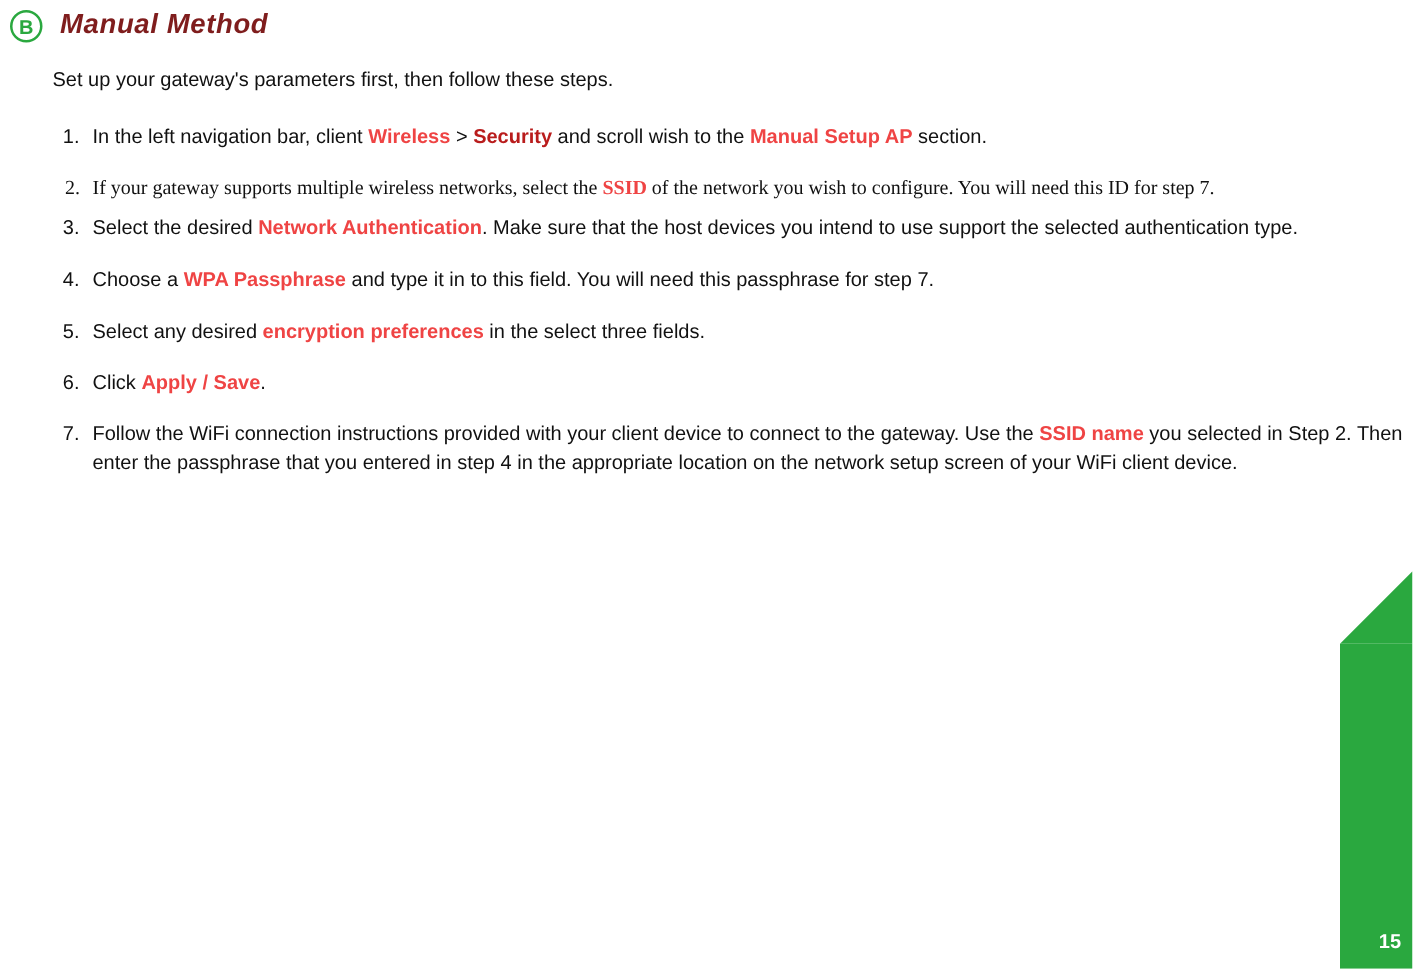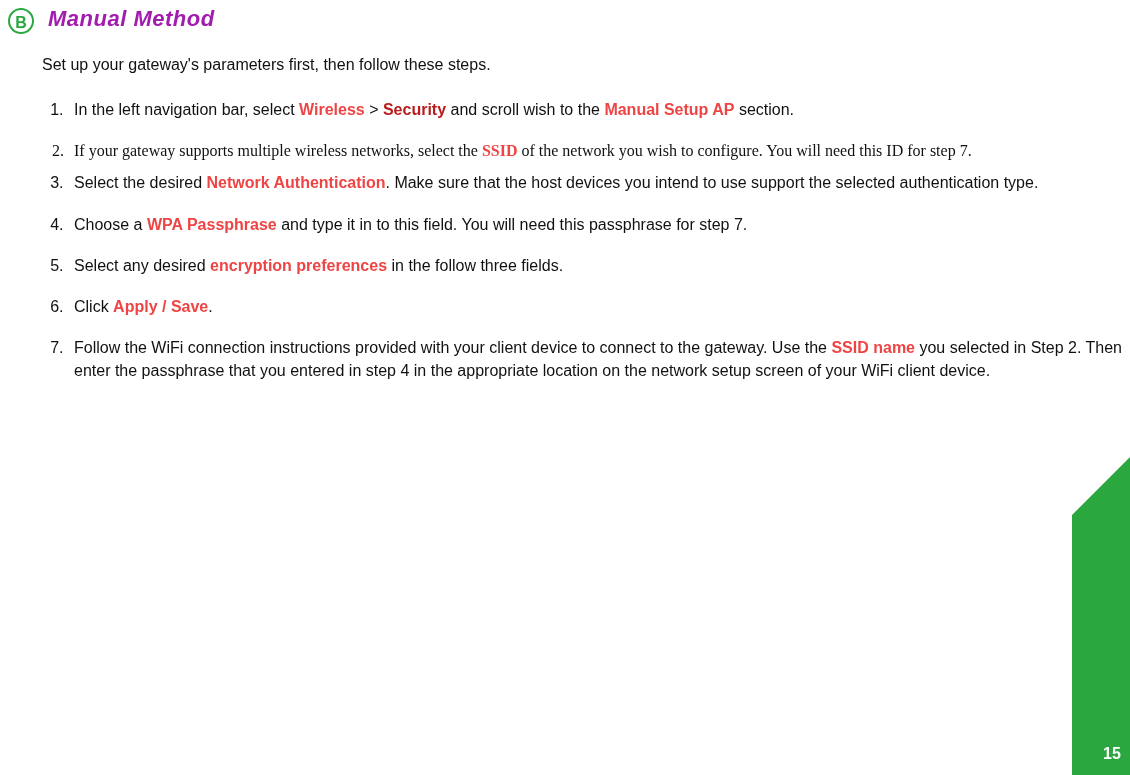--- a/index.html
+++ b/index.html
@@ -26,21 +26,21 @@
     font-size: 16px;
     line-height: 26px;
     text-align: center;
     font-style: normal;
     box-sizing: border-box;
   }
   .section-title {
     position: absolute;
     left: 48px;
     top: 6px;
-    color: #a21caf;
+    color: #7f1d1d;
     font-weight: 700;
     font-style: italic;
     font-size: 22px;
     letter-spacing: 0.5px;
   }
   .intro {
     position: absolute;
     left: 6px;
     top: 56px;
     font-size: 16px;
@@ -99,33 +99,33 @@
 </style>
 </head>
 <body>
 
 <div class="badge">B</div>
 <div class="section-title">Manual Method</div>
 <div class="intro">Set up your gateway's parameters first, then follow these steps.</div>
 
 <ol class="steps">
   <li>
-    <span>In the left navigation bar, select </span><span class="kw">Wireless</span><span> &gt; </span><span class="kw-bold">Security</span><span> and scroll wish to the </span><span class="kw">Manual Setup AP</span><span> section.</span>
+    <span>In the left navigation bar, client </span><span class="kw">Wireless</span><span> &gt; </span><span class="kw-bold">Security</span><span> and scroll wish to the </span><span class="kw">Manual Setup AP</span><span> section.</span>
   </li>
   <li class="tight">
     <span>If your gateway supports multiple wireless networks, select the </span><span class="kw">SSID</span><span> of the network you wish to configure. You will need this ID for step 7.</span>
   </li>
   <li>
     <span>Select the desired </span><span class="kw">Network Authentication</span><span>. Make sure that the host devices you intend to use support the selected authentication type.</span>
   </li>
   <li>
     <span>Choose a </span><span class="kw">WPA Passphrase</span><span> and type it in to this field. You will need this passphrase for step 7.</span>
   </li>
   <li>
-    <span>Select any desired </span><span class="kw">encryption preferences</span><span> in the follow three fields.</span>
+    <span>Select any desired </span><span class="kw">encryption preferences</span><span> in the select three fields.</span>
   </li>
   <li>
     <span>Click </span><span class="kw">Apply / Save</span><span>.</span>
   </li>
   <li>
     <span>Follow the WiFi connection instructions provided with your client device to connect to the gateway. Use the </span><span class="kw">SSID name</span><span> you selected in Step 2. Then enter the passphrase that you entered in step 4 in the appropriate location on the network setup screen of your WiFi client device.</span>
   </li>
 </ol>
 
 <div class="green-tab"></div>

